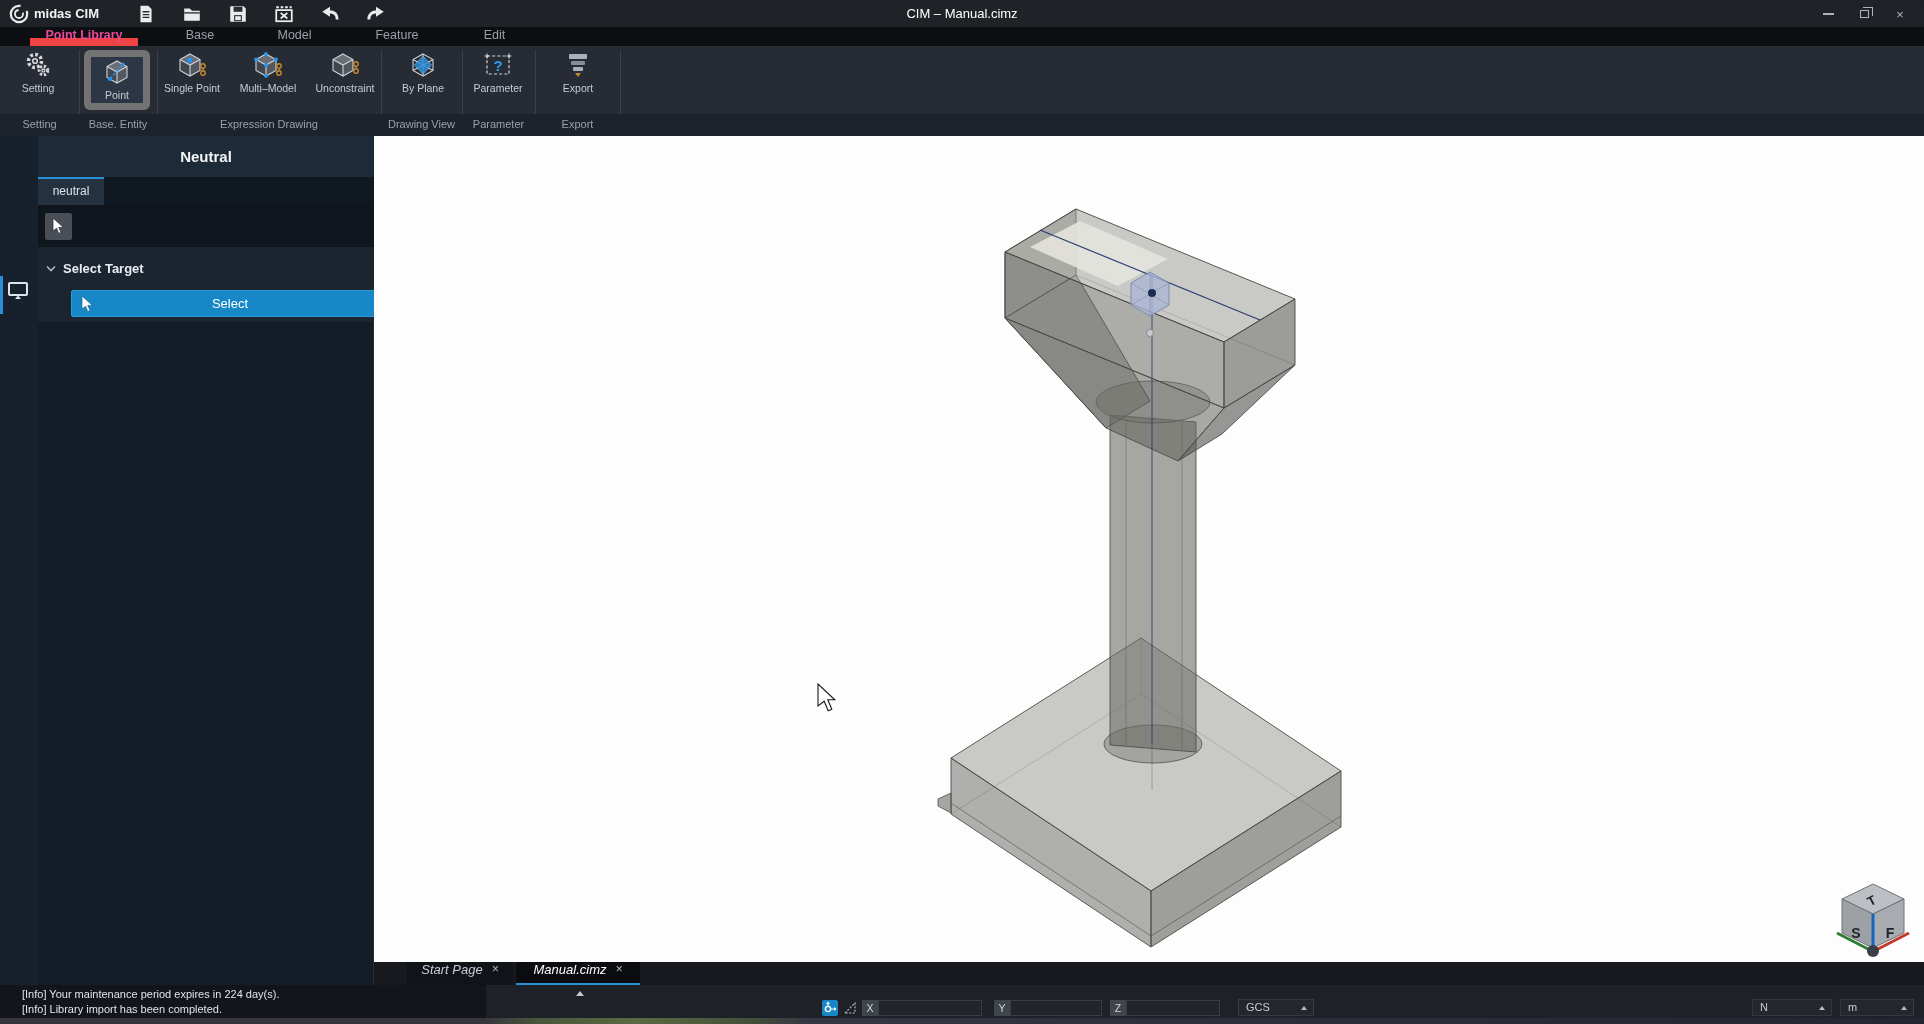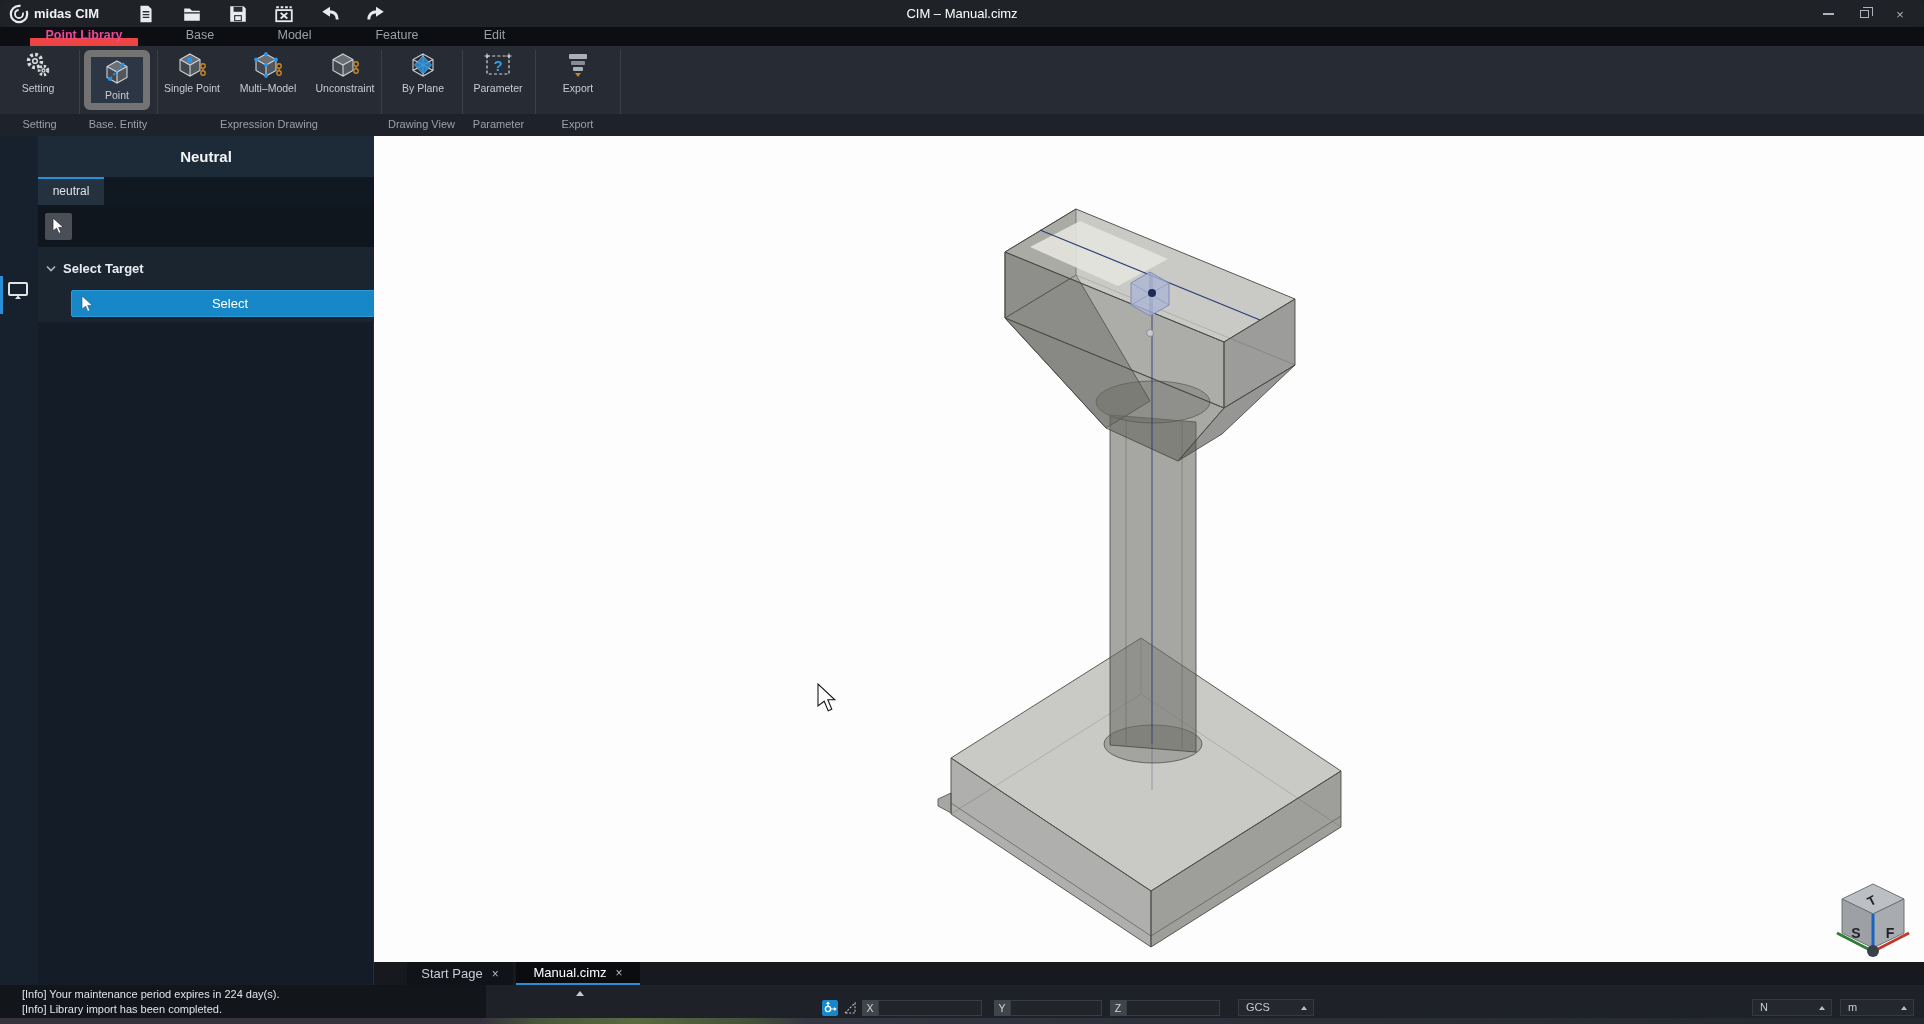--- a/index.html
+++ b/index.html
@@ -57,21 +57,21 @@
   
   #canvas { left:374px; top:136px; width:1550px; height:826px; background:#fdfdfd; }
   #mode-tools { position:absolute; left:0; top:0; width:100%; height:40px; }
   .mt-icon { position:absolute; top:11px; }
   #mode-chip { position:absolute; left:131px; top:10px; height:25px; padding:0 10px; background:#d2d2d2;
                color:#2b2b2b; font-size:13.5px; line-height:25px; }
   #model-svg { position:absolute; left:0; top:0; }
 
   
   #doctabbar { left:374px; top:962px; width:1550px; height:23px; background:#17191e; }
-  .doc-tab { position:absolute; top:0; height:23px; font-size:13px; display:flex; align-items:center; justify-content:center; gap:9px; }
+  .doc-tab { position:absolute; top:0; height:23px; font-size:13px; display:flex; justify-content:center; gap:9px;font-style:italic; }
   #tab-start { left:33px; width:106px; background:#101318; color:#c9cdd3; }
   #tab-manual { left:142px; width:124px; background:#0a0c0f; color:#ffffff; border-bottom:2px solid #2b8fd8; }
   .tab-close { font-size:12px; color:#b7bcc2; }
 
   
   #statusbar { left:0; top:985px; width:1924px; height:33px; background:#1e2127; }
   #msgbox { position:absolute; left:0; top:0; width:486px; height:33px; background:#121519; padding:2px 0 0 22px; }
   .msg { font-size:11px; color:#dfe3ea; line-height:14.5px; white-space:nowrap; }
   #expand-caret { position:absolute; left:576px; top:6px; width:0; height:0;
                   border-left:4px solid transparent; border-right:4px solid transparent; border-bottom:5px solid #c6cad0; }

